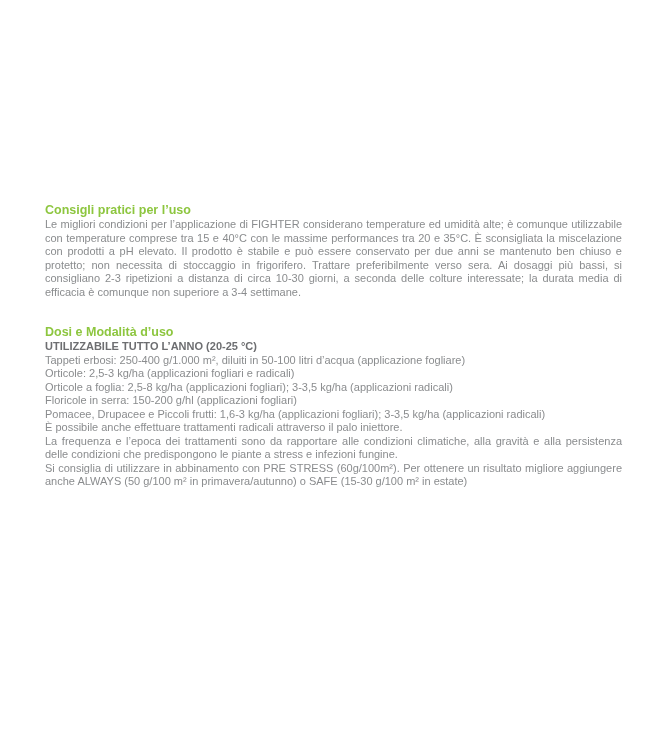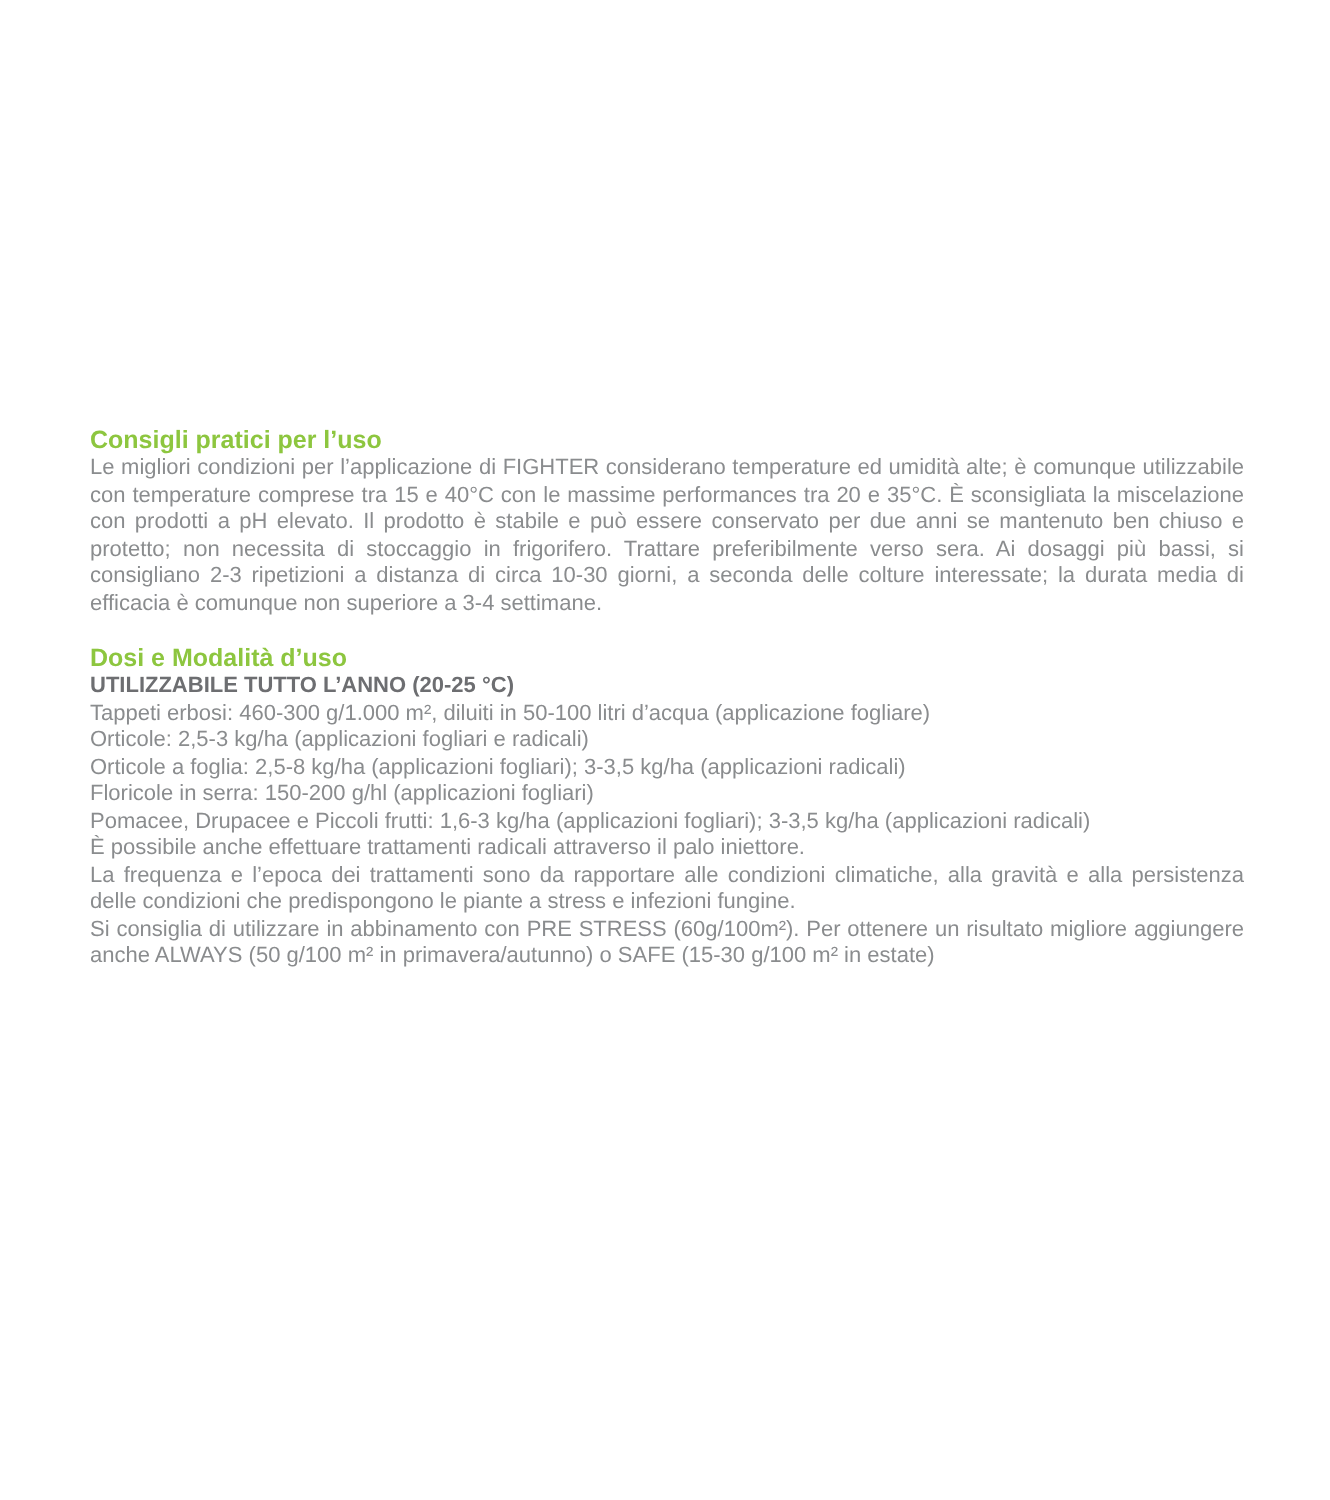--- a/index.html
+++ b/index.html
@@ -10,39 +10,39 @@
   body {
     width: 665px;
     height: 750px;
     position: relative;
     font-family: "Liberation Sans", sans-serif;
     overflow: hidden;
   }
   .page {
     position: absolute;
     left: 45px;
-    top: 213px;
+    top: 203px;
     width: 577px;
   }
   .section-title {
     color: #8DC63F;
     font-size: 12.5px;
     font-weight: bold;
     line-height: 15px;
     margin: 0;
   }
   .body-text {
     color: #8A8C8E;
     font-size: 11px;
     line-height: 13.5px;
     text-align: justify;
     margin: 0;
   }
   .para-gap {
-    margin-bottom: 13px;
+    margin-bottom: 26px;
   }
   .subtitle {
     color: #6D6E71;
     font-size: 11px;
     font-weight: bold;
     line-height: 13.5px;
     margin: 0;
   }
   .dose-line {
     color: #8A8C8E;
@@ -69,21 +69,21 @@
 
   <h3 class="section-title">Consigli pratici per l’uso</h3>
 
   <p class="body-text para-gap">Le migliori condizioni per l’applicazione di FIGHTER considerano temperature ed umidità alte; è comunque utilizzabile con temperature comprese tra 15 e 40°C con le massime performances tra 20 e 35°C. È sconsigliata la miscelazione con prodotti a pH elevato. Il prodotto è stabile e può essere conservato per due anni se mantenuto ben chiuso e protetto; non necessita di stoccaggio in frigorifero. Trattare preferibilmente verso sera. Ai dosaggi più bassi, si consigliano 2-3 ripetizioni a distanza di circa 10-30 giorni, a seconda delle colture interessate; la durata media di efficacia è comunque non superiore a 3-4 settimane.</p>
 
   <h3 class="section-title">Dosi e Modalità d’uso</h3>
 
   <p class="subtitle">UTILIZZABILE TUTTO L’ANNO (20-25 °C)</p>
 
   <div>
-    <p class="dose-line">Tappeti erbosi: 460-300 g/1.000 m², diluiti in 50-100 litri d’acqua (applicazione fogliare)</p>
+    <p class="dose-line">Tappeti erbosi: 250-400 g/1.000 m², diluiti in 50-100 litri d’acqua (applicazione fogliare)</p>
     <p class="dose-line">Orticole: 2,5-3 kg/ha (applicazioni fogliari e radicali)</p>
     <p class="dose-line">Orticole a foglia: 2,5-8 kg/ha (applicazioni fogliari); 3-3,5 kg/ha (applicazioni radicali)</p>
     <p class="dose-line">Floricole in serra: 150-200 g/hl (applicazioni fogliari)</p>
     <p class="dose-line">Pomacee, Drupacee e Piccoli frutti: 1,6-3 kg/ha (applicazioni fogliari); 3-3,5 kg/ha (applicazioni radicali)</p>
     <p class="dose-line">È possibile anche effettuare trattamenti radicali attraverso il palo iniettore.</p>
   </div>
 
   <p class="body-text">La frequenza e l’epoca dei trattamenti sono da rapportare alle condizioni climatiche, alla gravità e alla persistenza delle condizioni che predispongono le piante a stress e infezioni fungine.</p>
 
   <p class="body-text">Si consiglia di utilizzare in abbinamento con PRE STRESS (60g/100m²). Per ottenere un risultato migliore aggiungere anche ALWAYS (50 g/100 m² in primavera/autunno) o SAFE (15-30 g/100 m² in estate)</p>

